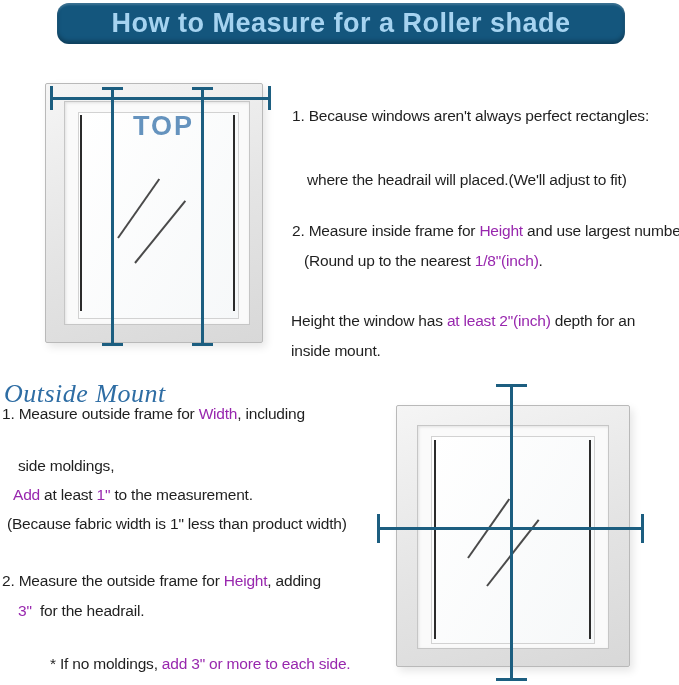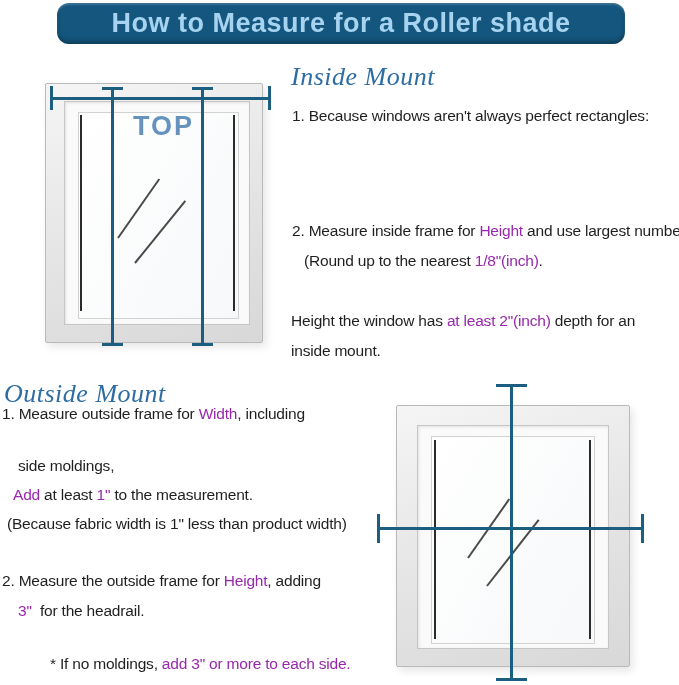--- a/index.html
+++ b/index.html
@@ -48,23 +48,23 @@
   <div class="ml" style="left:50px;top:86px;width:3px;height:24px;"></div>
   <div class="ml" style="left:268px;top:86px;width:3px;height:24px;"></div>
 
   <div class="ml" style="left:111px;top:89px;width:3px;height:257px;"></div>
   <div class="ml" style="left:102px;top:87px;width:21px;height:3px;"></div>
   <div class="ml" style="left:102px;top:343px;width:21px;height:3px;"></div>
   <div class="ml" style="left:201px;top:89px;width:3px;height:257px;"></div>
   <div class="ml" style="left:192px;top:87px;width:21px;height:3px;"></div>
   <div class="ml" style="left:192px;top:343px;width:21px;height:3px;"></div>
 
-  <div class="h" style="left:291px;top:62px;">Inside Mount</div>
 
   <div class="t" style="left:292px;top:107px;">1. Because windows aren't always perfect rectangles:</div>
+  <div class="t" style="left:307px;top:171px;">where the headrail will placed.(We'll adjust to fit)</div>
 
   <div class="t" style="left:292px;top:222px;"><span>2. Measure inside frame for </span><span class="em">Height</span><span> and use largest number</span></div>
   <div class="t" style="left:304px;top:252px;"><span>(Round up to the nearest </span><span class="em">1/8"(inch)</span><span>.</span></div>
 
   <div class="t" style="left:291px;top:312px;"><span>Height the window has </span><span class="em">at least 2"(inch)</span><span> depth for an</span></div>
   <div class="t" style="left:291px;top:342px;">inside mount.</div>
 
   <div class="h" style="left:4px;top:379px;">Outside Mount</div>
 
   <div class="t" style="left:2px;top:405px;"><span>1. Measure outside frame for </span><span class="em">Width</span><span>, including</span></div>

